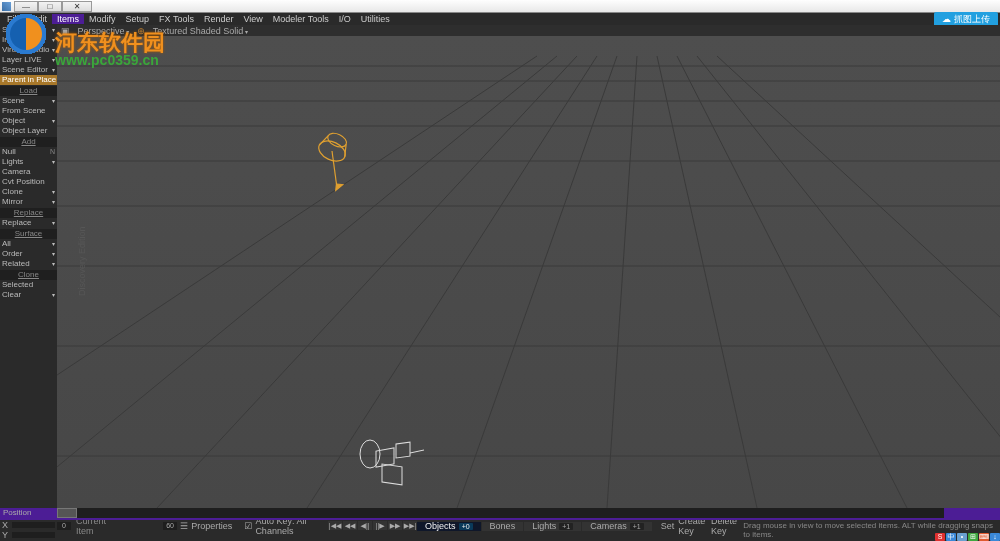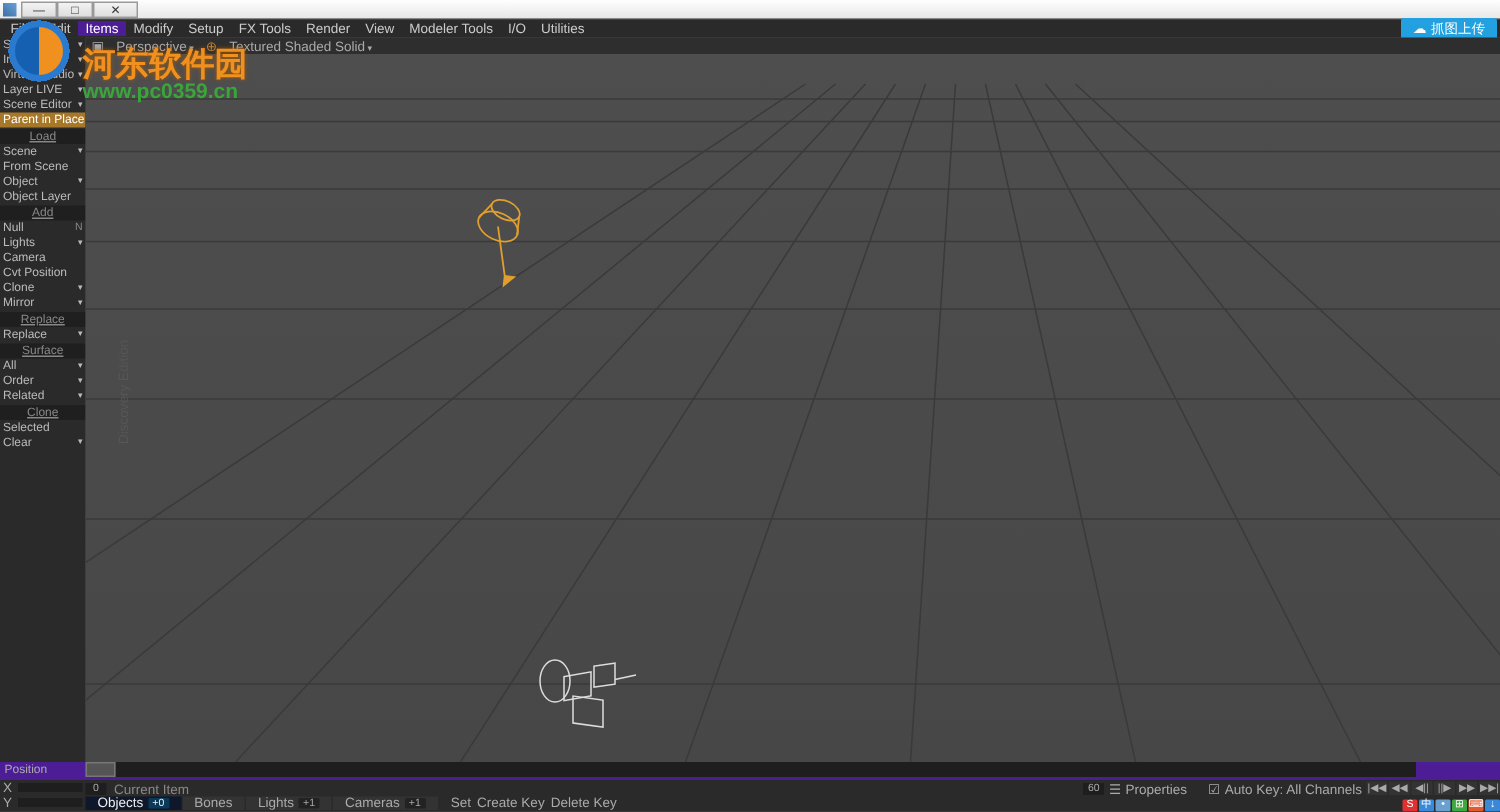--- a/index.html
+++ b/index.html
@@ -37,21 +37,21 @@
 .bottombar { height:33px; background:#2a2a2a; display:flex; flex-direction:column; }
 .timeline-row { height:12px; display:flex; align-items:flex-start; background:#4c1d95; position:relative; }
 .timeline-row .poslabel { width:57px; padding:0 3px; font-size:8px; color:#aaa; }
 .scrubber { flex:1; height:10px; background:#1e1e1e; position:relative; margin-right:56px; }
 .scrubber .handle { position:absolute; left:0; width:20px; height:10px; background:#555; border:1px solid #777; }
 .xyz-row { height:21px; display:flex; align-items:stretch; }
 .xyz-col { width:57px; display:flex; flex-direction:column; }
 .xyz-col .r { flex:1; display:flex; align-items:center; padding:0 2px; font-size:7.5px; }
 .xyz-col .r .l { width:10px; }
 .xyz-col .r .v { flex:1; background:#1e1e1e; height:6px; line-height:6px; padding:0 2px; }
-.info-area { flex:1; display:flex; flex-direction:column; padding:1px 0; }
+.info-area { flex:1; display:flex; flex-direction:row; padding:1px 0; }
 .info-area .row1 { height:9px; display:flex; align-items:center; gap:3px; font-size:8px; }
 .info-area .ci { color:#888; margin-left:2px; }
 .info-area .cival { background:#404040; padding:0 4px; height:8px; line-height:8px; min-width:40px;margin-top:43px; }
 .info-area .row2 { height:10px; display:flex; align-items:center; gap:0; }
 .info-area .tab { height:9px; padding:0 8px; background:#333; color:#aaa; font-size:8px; display:flex; align-items:center; gap:3px; margin-right:1px; cursor:pointer; }
 .info-area .tab.active { background:#0f172a; color:#eee; }
 .info-area .tab.active .cnt { background:#0a3a5a; }
 .info-area .cnt { background:#222; padding:0 3px; font-size:7px; border-radius:1px; }
 .info-area .hint { font-size:8px; color:#888; margin-left:4px; height:9px; line-height:9px; }
 .transport { display:flex; align-items:center; gap:1px; margin-left:auto; }

